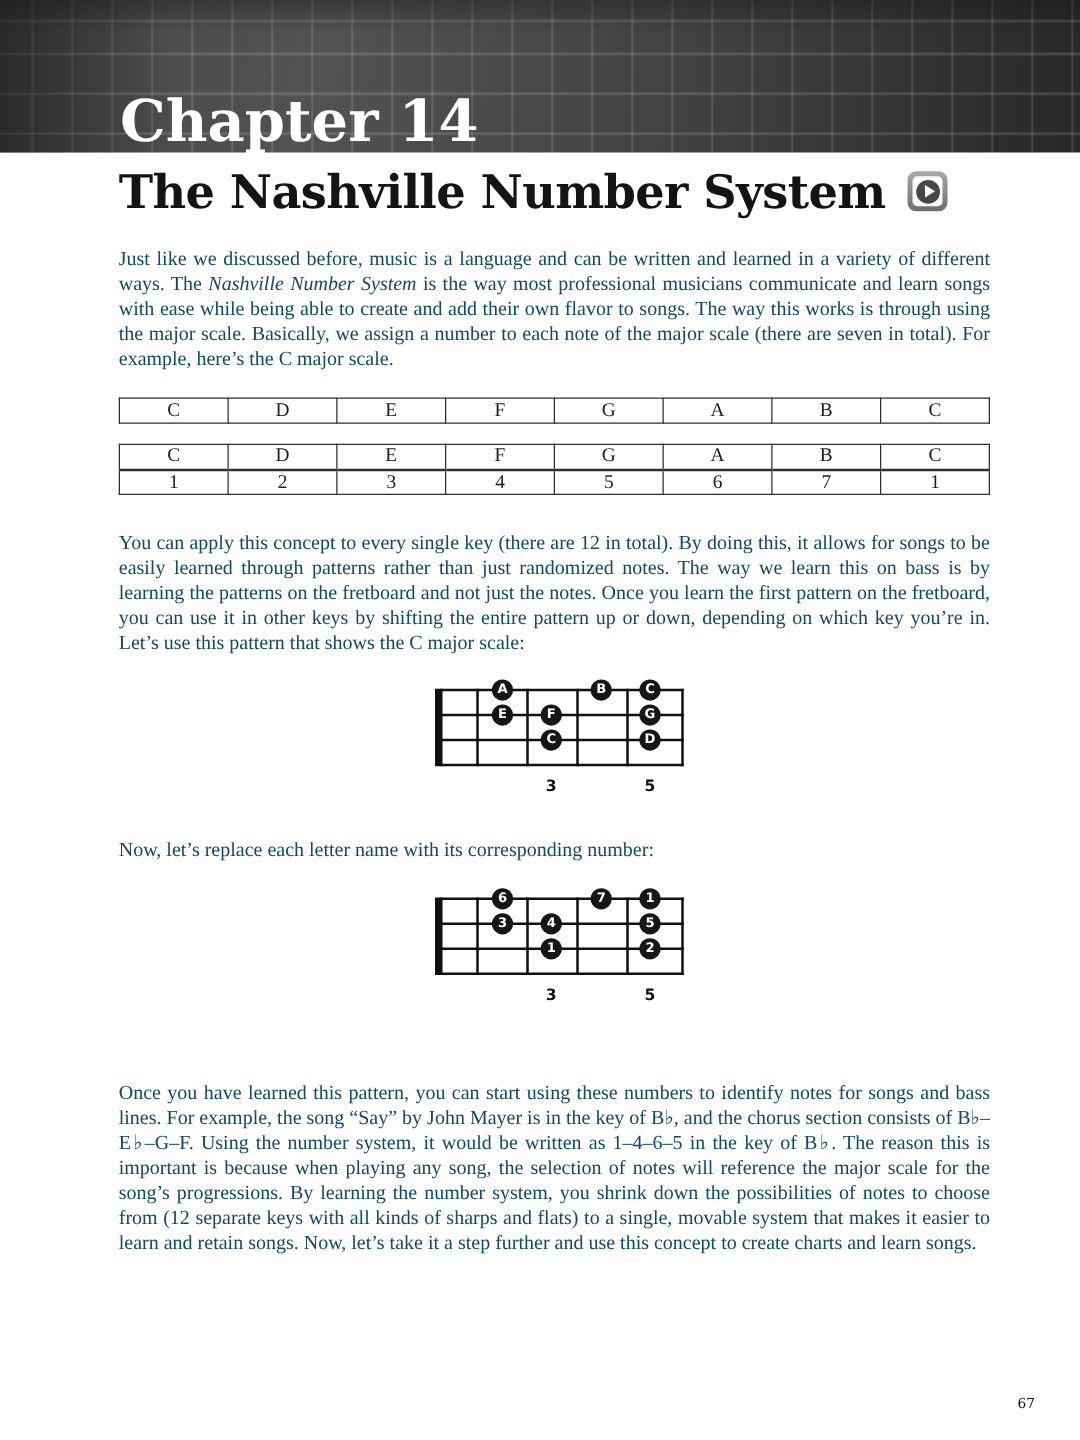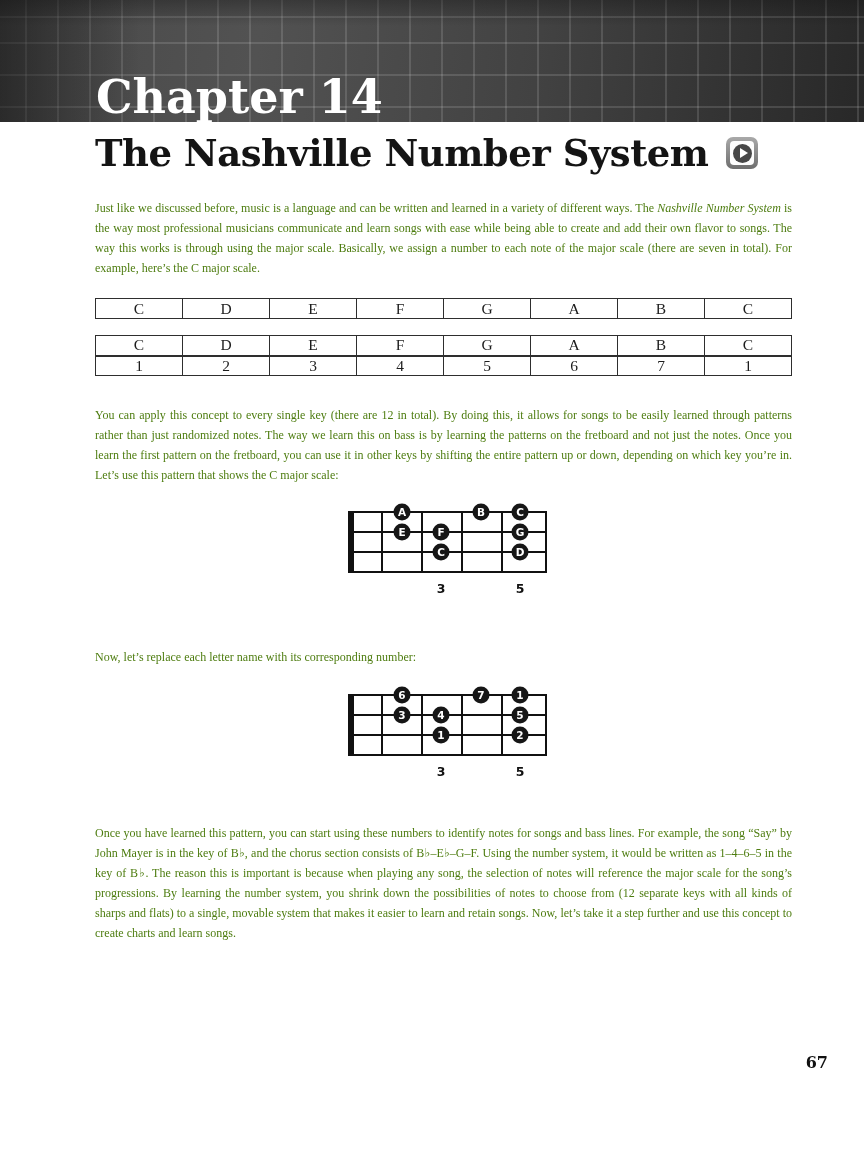--- a/index.html
+++ b/index.html
@@ -44,27 +44,27 @@
   }
   .play-circle { width:19px; height:19px; border-radius:50%; background:#474747; position:relative; }
   .play-circle::after {
     content:""; position:absolute; left:7px; top:4.5px;
     border-left:8px solid #fff; border-top:5px solid transparent; border-bottom:5px solid transparent;
   }
 
   
   .content { width:697px; margin-left:95px; }
   .content p {
-    font-size:12px; line-height:20px; text-align:justify; color:#4d7c0f;
+    font-size:16px; line-height:20px; text-align:justify; color:#0c4a6e;
   }
   .p1 { margin-top:23px; }
   .p2 { margin-top:29px; }
   .p3 { margin-top:29px; }
-  .p4 { margin-top:46px; }
-  .p5 { margin-top:39px; }
+  .p4 { margin-top:30px; }
+  .p5 { margin-top:57px; }
 
   table.scale { width:697px; border-collapse:collapse; table-layout:fixed; }
   .t1 { margin-top:20px; }
   .t2 { margin-top:16px; }
   table.scale td {
     border:1px solid #2e2e2e; height:20px; text-align:center;
     font-size:15.5px; font-family:"Liberation Serif", serif; color:#1c1c1c; padding:0;
   }
   table.scale tr + tr td { border-top-width:2px; }
 
@@ -86,22 +86,22 @@
   }
   .ds1 { top:1px; } .ds2 { top:21px; } .ds3 { top:41px; }
   .df2 { left:54px; } .df3 { left:93px; } .df4 { left:133px; } .df5 { left:172px; }
   .fret-num {
     position:absolute; top:70px; transform:translateX(-50%);
     font-family:"DejaVu Sans", sans-serif; font-weight:700; font-size:12.5px; color:#111;
   }
   .fn3 { left:93px; } .fn5 { left:172px; }
 
   .page-number {
-    position:absolute; top:1053px; right:36px;
-    font-family:"DejaVu Serif", serif; font-weight:700; font-size:16px; color:#111;
+    position:absolute; top:1116px; right:36px;
+    font-family:"DejaVu Serif", serif; font-weight:400; font-size:11px; color:#111;
   }
 </style>
 </head>
 <body>
 
 <div class="banner">
   <div class="chapter-title">Chapter 14</div>
 </div>
 
 <div class="title-row">

